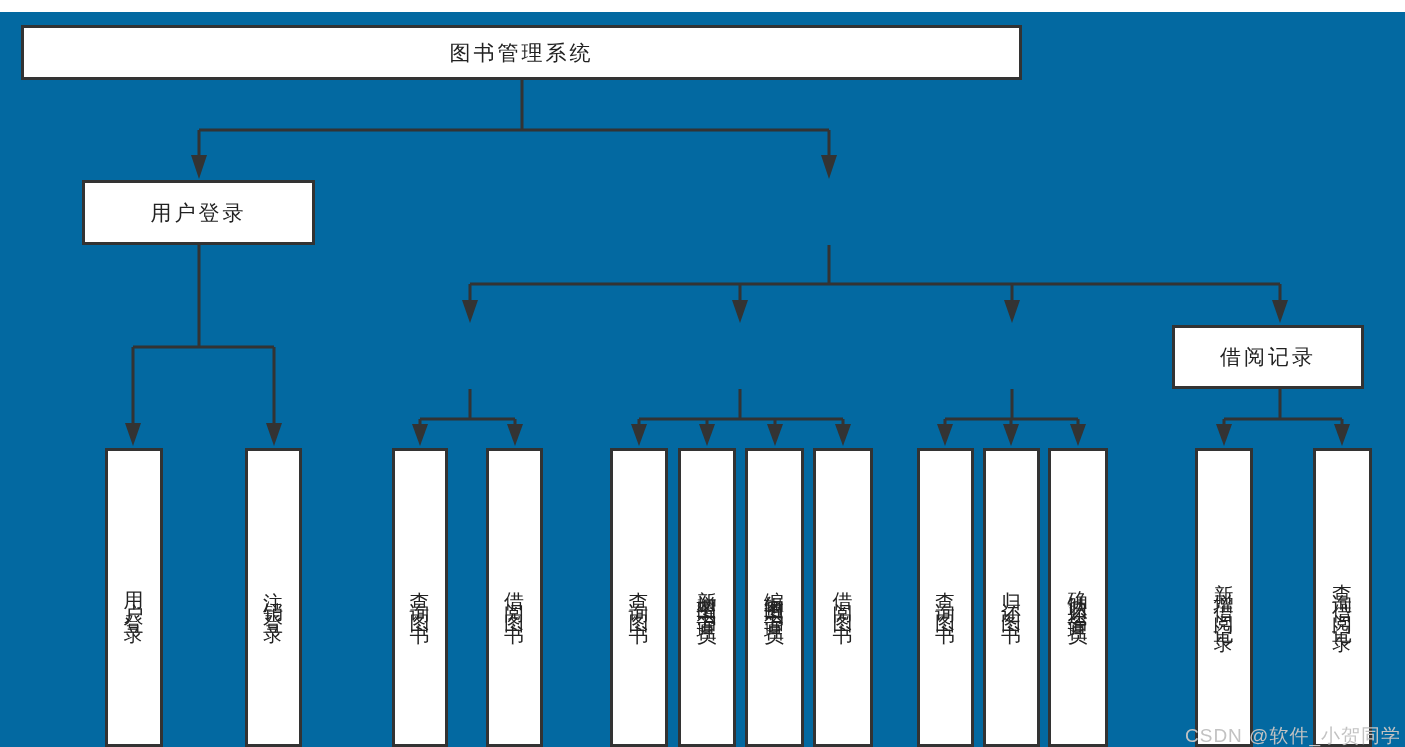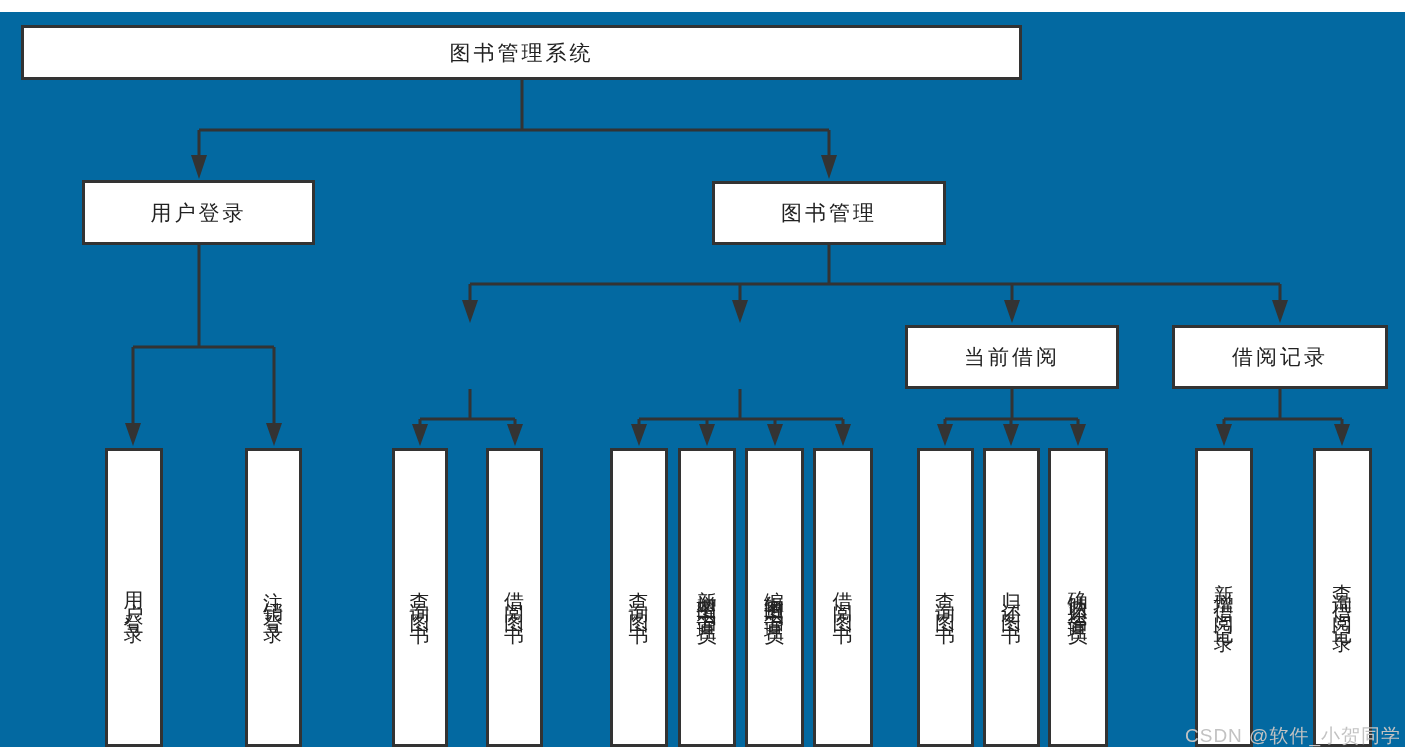--- a/index.html
+++ b/index.html
@@ -92,28 +92,22 @@
     </g>
   </svg>
 
   <div class="node" style="left:21px; top:13px; width:1001px; height:55px">
     <span class="h-label">图书管理系统</span>
   </div>
 
   <div class="node" style="left:82px; top:168px; width:233px; height:65px">
     <span class="h-label">用户登录</span>
   </div>
-  <div class="node" style="left:712px; top:169px; width:234px; height:64px">
-    <span class="h-label">图书管理</span>
-  </div>
 
-  <div class="node" style="left:905px; top:313px; width:214px; height:64px">
-    <span class="h-label">当前借阅</span>
-  </div>
-  <div class="node" style="left:1172px; top:313px; width:216px; height:64px">
+  <div class="node" style="left:1172px; top:313px; width:192px; height:64px">
     <span class="h-label">借阅记录</span>
   </div>
 
   <div class="node node-leaf" style="left:105px; top:436px; width:58px; height:299px">
     <span class="v-label">用户登录</span>
   </div>
   <div class="node node-leaf" style="left:245px; top:436px; width:57px; height:299px">
     <span class="v-label">注销登录</span>
   </div>
 

